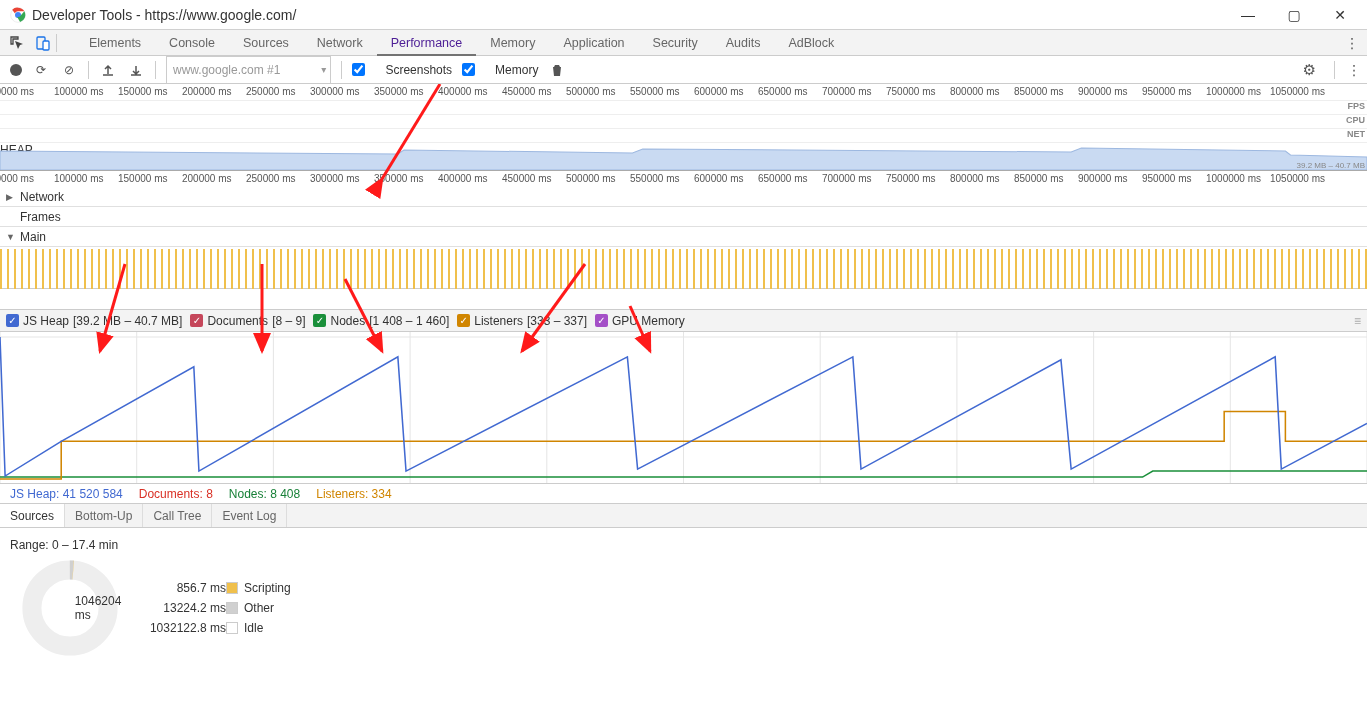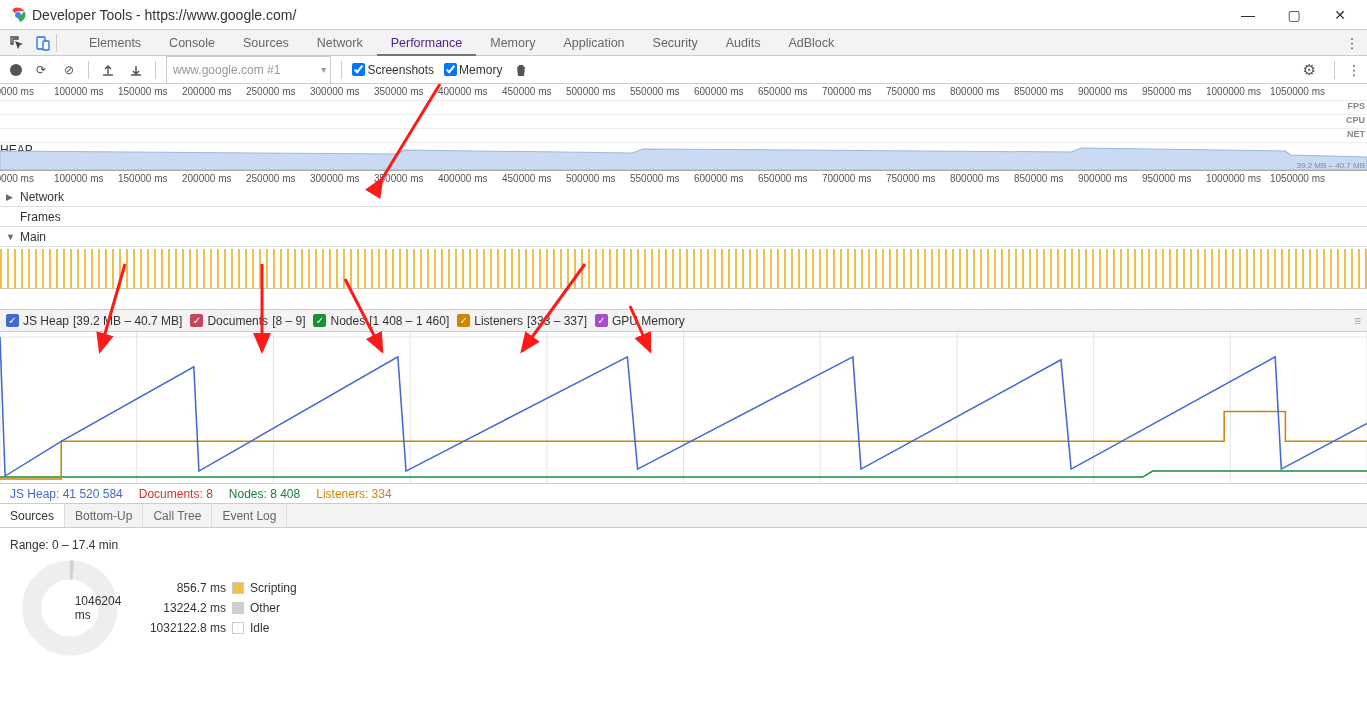--- a/index.html
+++ b/index.html
@@ -14,21 +14,21 @@
 .tab { padding: 0 14px; height: 26px; line-height: 26px; cursor: pointer; color: #666; font-size: 12.5px; }
 .tab.active { color: #4c1d95; border-bottom: 2px solid #737373; }
 .tab-sep { width: 18px; }
 .menu-dots { margin-left: auto; margin-right: 8px; cursor: pointer; font-size: 14px; color: #555; }
 .toolbar { height: 28px; display: flex; align-items: center; background: #fff; border-bottom: 1px solid #ccc; padding-left: 10px; gap: 10px; }
 .btn { width: 18px; height: 18px; display: flex; align-items: center; justify-content: center; cursor: pointer; color: #555; }
 .record-btn { width: 12px; height: 12px; border-radius: 50%; background: #555; cursor: pointer; }
 .vsep { width: 1px; height: 18px; background: #ccc; }
 .page-select { border: 1px solid #ccc; background: #fff; padding: 1px 50px 1px 6px; color: #999; font-size: 12px; height: 28px; display: flex; align-items: center; cursor: pointer; position: relative; }
 .page-select::after { content: "▾"; position: absolute; right: 4px; color: #999; font-size: 10px; }
-.cb-wrap { display: flex; align-items: center; gap: 2px; cursor: pointer; }
+.cb-wrap { display: flex; align-items: center; gap: 20px; cursor: pointer; }
 .cb-wrap input { width: 13px; height: 13px; }
 .gear { margin-left: auto; margin-right: 8px; cursor: pointer; font-size: 15px; color: #555; }
 .panel { flex: 1; display: flex; flex-direction: column; overflow: hidden; position: relative; }
 
 .overview { border-bottom: 1px solid #aaa; background: #fff; position: relative; }
 .ruler { height: 16px; display: flex; align-items: center; position: relative; font-size: 10px; color: #555; }
 .ruler span { position: absolute; top: 2px; white-space: nowrap; }
 .ov-lane { height: 14px; border-top: 1px solid #eee; position: relative; }
 .ov-lane .lbl { position: absolute; right: 2px; top: 0px; font-size: 9px; color: #888; text-transform: uppercase; font-weight: bold; }
 .ov-heap { height: 28px; border-top: 1px solid #eee; position: relative; }
@@ -61,21 +61,21 @@
 .bottom-tab.active { background: #fff; color: #333; }
 
 .summary-pane { flex: 1; padding: 10px; background: #fff; position: relative; display: flex; flex-direction: column; }
 .range-label { margin-bottom: 6px; }
 .summary-body { display: flex; align-items: center; gap: 16px; }
 .donut { width: 100px; height: 100px; position: relative; margin-left: 10px; }
 .donut svg { width: 100px; height: 100px; transform: rotate(-90deg); }
 .donut-text { position: absolute; top: 50%; left: 50%; transform: translate(-50%, -50%); font-size: 12px; margin-left: 28px; }
 .summary-rows { font-size: 12px; }
 .summary-rows .row { display: flex; align-items: center; height: 20px; }
-.summary-rows .val { width: 90px; text-align: right; margin-right: 6px; }
+.summary-rows .val { width: 90px; text-align: right; margin-right: 0; }
 .color-box { width: 12px; height: 12px; border: 1px solid #ccc; margin-right: 6px; }
 
 .arrow { position: absolute; pointer-events: none; }
 </style>
 </head>
 <body>
 
 <div class="titlebar">
   <svg class="logo" viewBox="0 0 48 48">
       <circle cx="24" cy="24" r="22" fill="#fff" stroke="#ccc"></circle>

